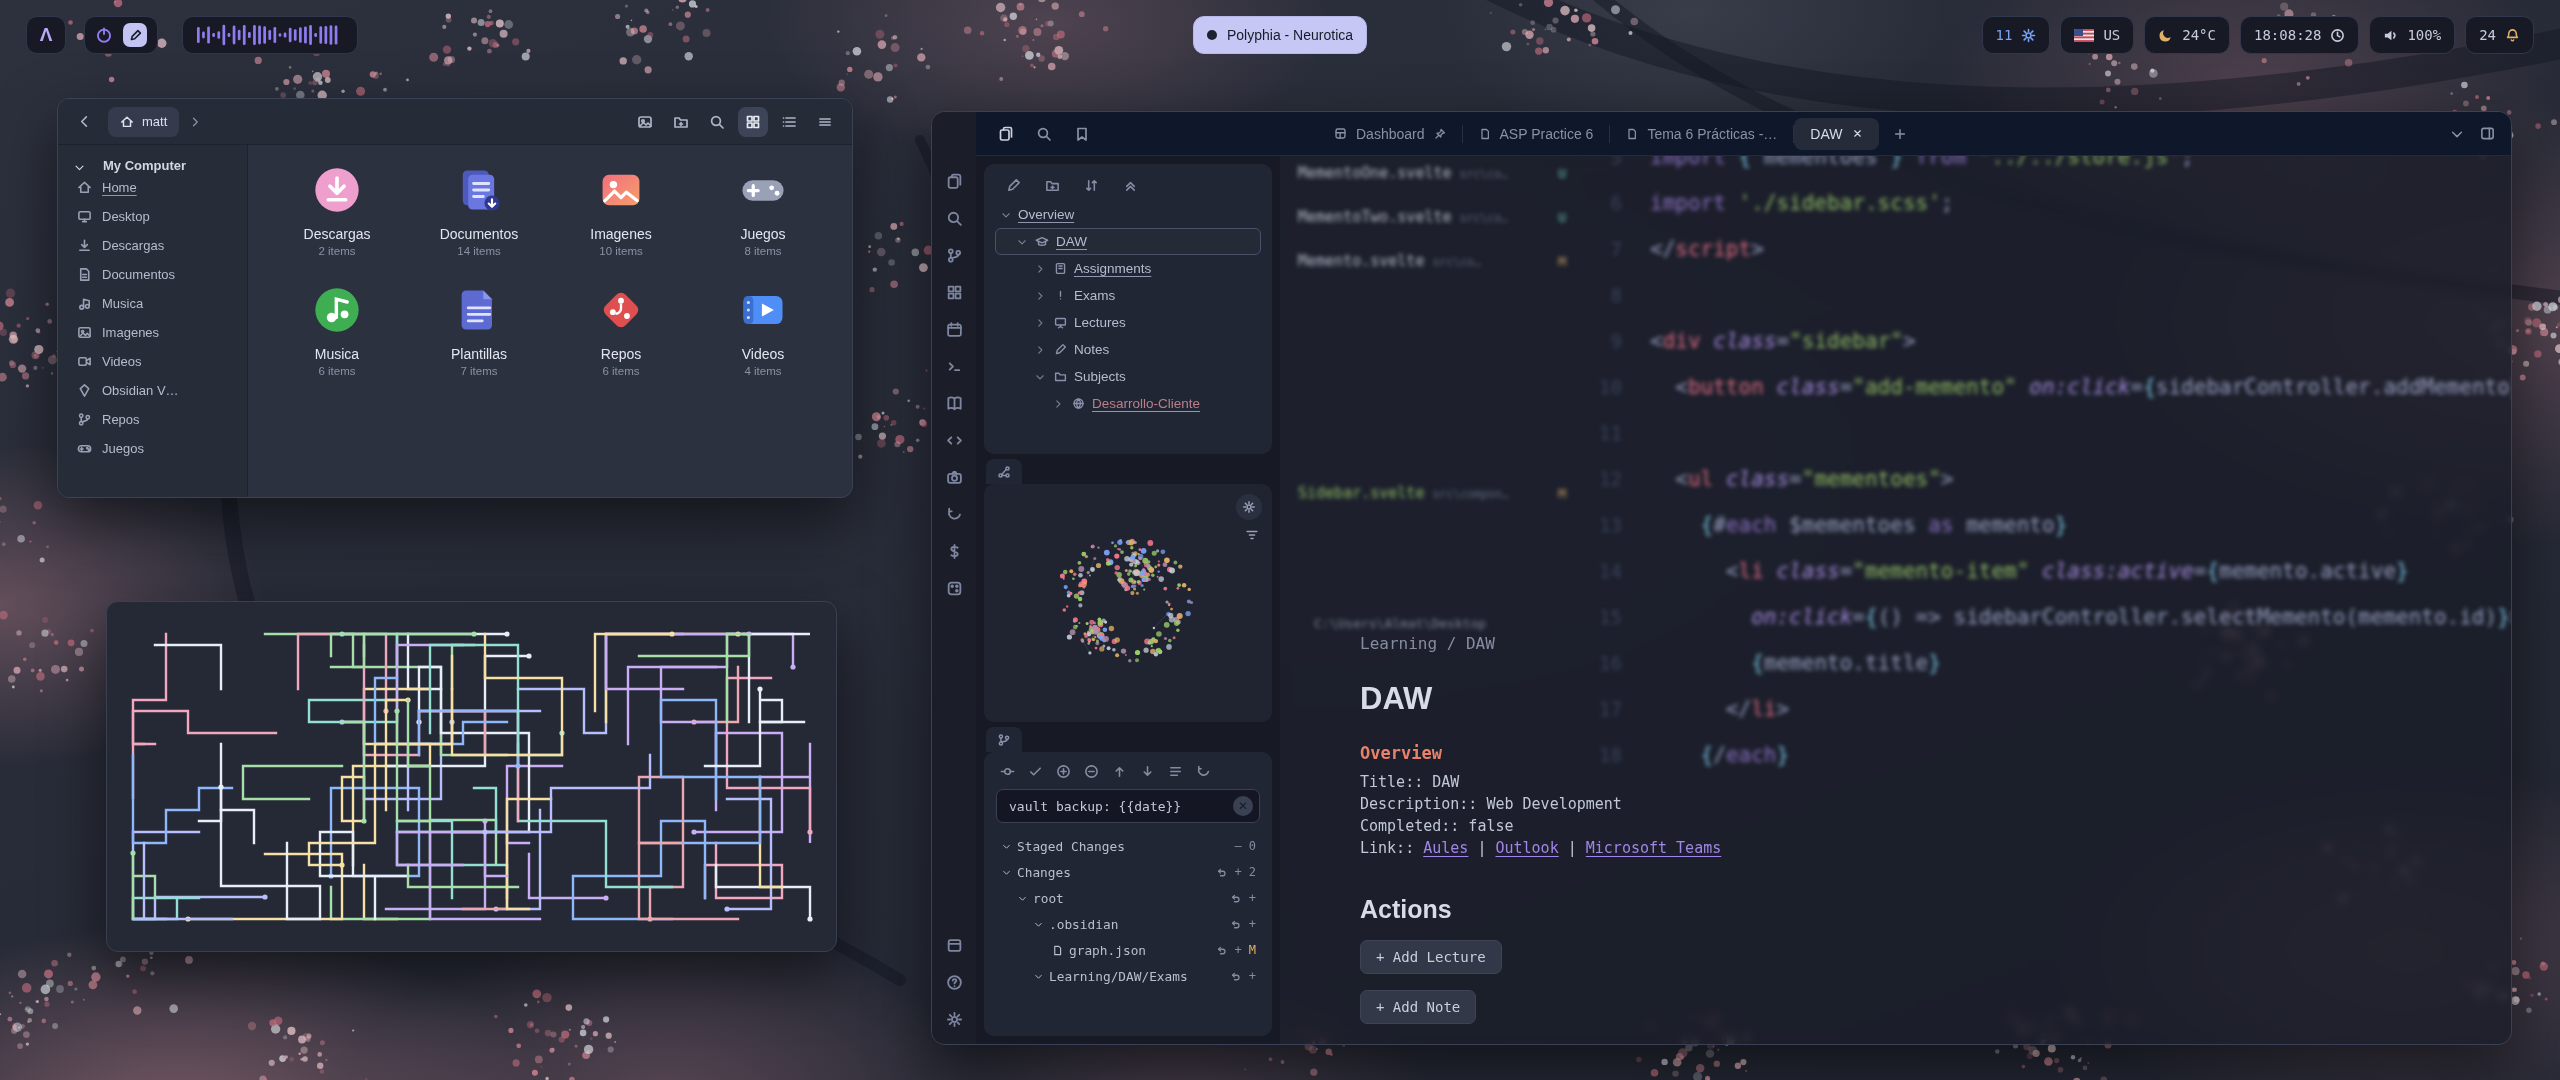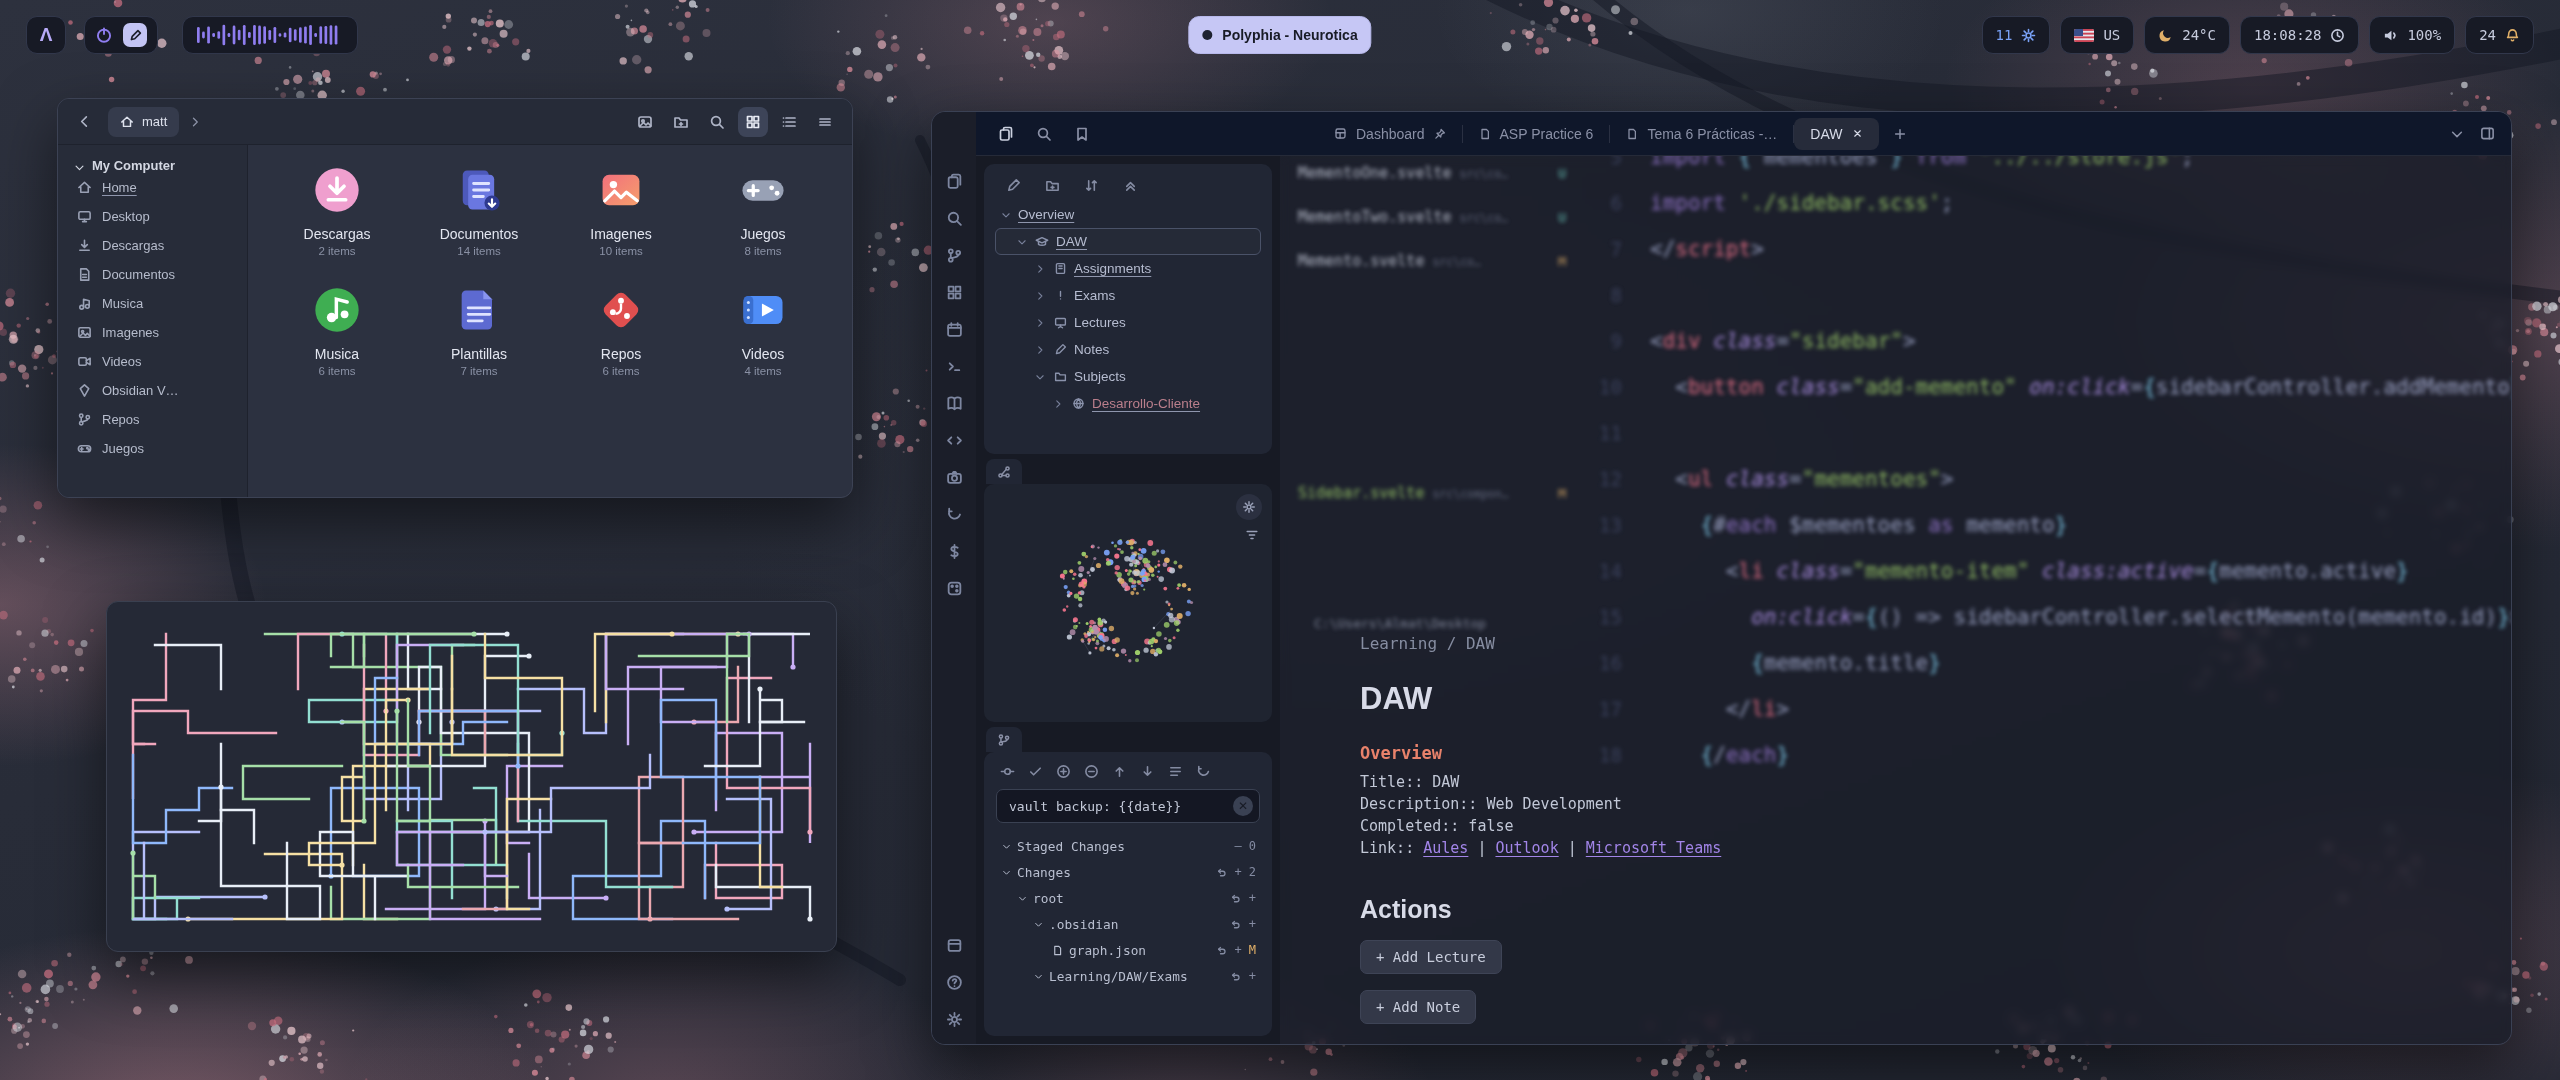--- a/index.html
+++ b/index.html
@@ -23,42 +23,42 @@
  linear-gradient(160deg,#2d313e 0%,#282c38 40%,#232733 100%)}
 #splat{position:absolute;inset:0}
 
 
 .pill{position:absolute;top:16px;height:38px;background:#171a25;border:1px solid #31374b;border-radius:11px;display:flex;align-items:center;gap:9px;padding:0 13px;color:#c6cbdd;font-size:14px}
 .pill .num{font-family:"DejaVu Sans Mono",monospace}
 #logo{left:26px;width:40px;justify-content:center;padding:0;color:#b7aaf8;font-weight:bold;font-size:19px}
 #wsp{left:84px;padding:0 10px;gap:10px}
 #wsp .sq{width:24px;height:24px;border-radius:7px;background:#c3c4f4;color:#1b1e2a}
 #vizp{left:182px;padding:0 14px}
-#player{left:50%;transform:translateX(-50%);background:#c6c7f5;border-color:#b7b8ea;color:#181b26;font-weight:bold;gap:10px}
+#player{left:50%;transform:translateX(-50%);background:#c6c7f5;border-color:#b7b8ea;color:#181b26;font-weight:normal;gap:10px}
 #player .dot{width:10px;height:10px;border-radius:50%;background:#1e2230}
 .tright{position:absolute;right:26px;top:16px;display:flex;gap:10px}
 .tright .pill{position:static;top:auto}
 .acc{color:#7aa2f7}
 .yel{color:#e0af68}
 .flag{width:20px;height:13px;border-radius:2px;overflow:hidden;flex:none}
 
 
 .win{position:absolute;border-radius:12px;box-shadow:0 24px 60px rgba(0,0,0,.5);overflow:hidden}
 
 
 #files{left:57px;top:98px;width:796px;height:400px;background:#2c3140;border:1px solid #3c4254}
 .fm-head{height:46px;display:flex;align-items:center;padding:0 12px;gap:10px;background:#262b38;border-bottom:1px solid #1e222d}
 .fm-nav{width:28px;height:28px;border-radius:8px;color:#aeb4c6}
 .fm-crumb{height:30px;background:#353b4c;border-radius:8px;display:flex;align-items:center;gap:8px;padding:0 12px;color:#dde1ec;font-size:13px}
 .fm-actions{margin-left:auto;display:flex;gap:6px}
 .fm-abtn{width:30px;height:30px;border-radius:8px;color:#aeb4c6}
 .fm-abtn.active{background:#3d4458;color:#e9ecf5}
 .fm-body{display:flex;height:352px}
 .fm-side{width:190px;background:#272c39;border-right:1px solid #1e222d;padding:10px 8px;overflow:hidden}
-.fm-shead{display:flex;align-items:flex-end;gap:7px;color:#d4d8e3;font-size:13px;font-weight:bold;padding:3px 8px 7px}
+.fm-shead{display:flex;align-items:flex-end;gap:18px;color:#d4d8e3;font-size:13px;font-weight:bold;padding:3px 8px 7px}
 .fm-item{display:flex;align-items:flex-start;gap:9px;height:29px;padding:0 10px;border-radius:7px;color:#b6bccc;font-size:13px}
 .fm-item .ico{color:#99a0b4;width:17px}
 .u{text-decoration:underline;text-underline-offset:3px;text-decoration-color:#8f96ad}
 .fm-grid{flex:1;display:grid;grid-template-columns:repeat(4,1fr);grid-template-rows:repeat(2,auto);padding:16px 18px 0;row-gap:24px;align-content:start}
 .fm-cell{display:flex;flex-direction:column;align-items:center;gap:3px}
 .fm-cell .art{height:58px;display:flex;align-items:center;justify-content:center;margin-bottom:4px}
 .fm-name{font-size:14px;color:#e3e6f0}
 .fm-count{font-size:11.5px;color:#8a91a5}
 
 

